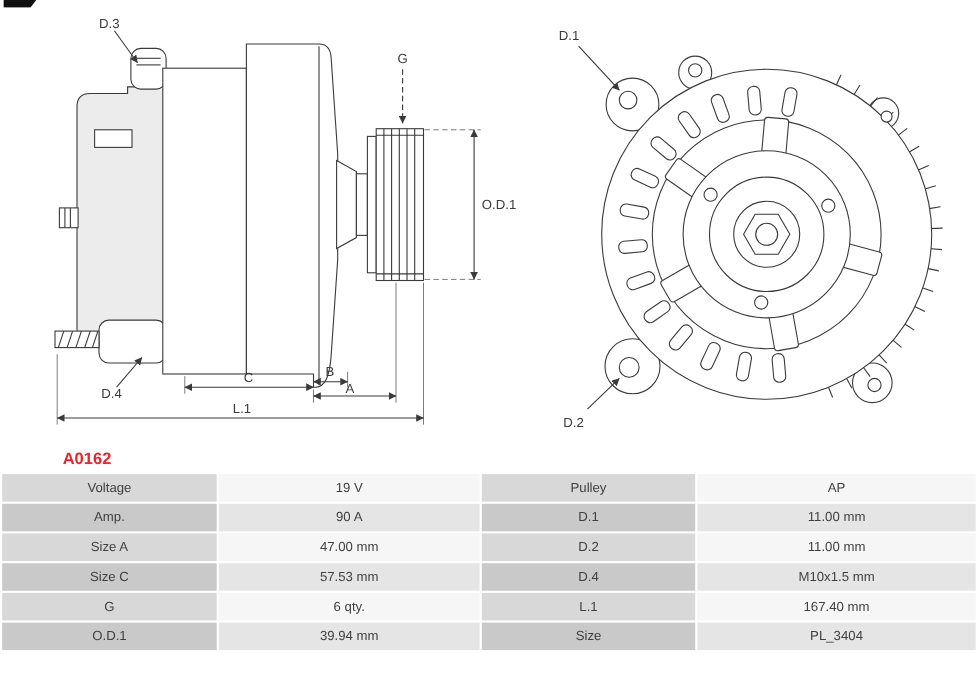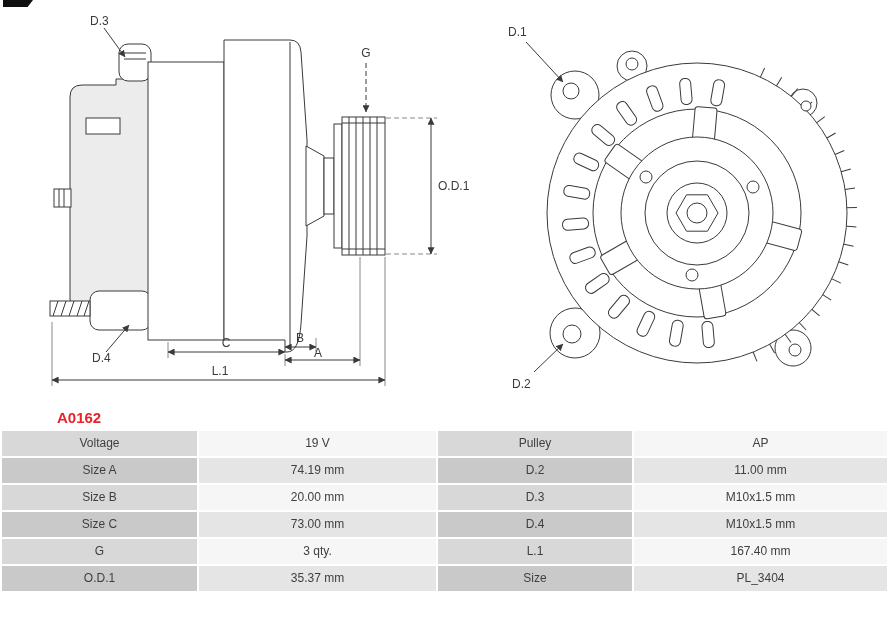--- a/index.html
+++ b/index.html
@@ -229,43 +229,43 @@
       <col style="width:253px">
   </colgroup>
   <tbody>
     <tr>
       <td class="lbl">Voltage</td>
       <td class="val">19 V</td>
       <td class="lbl">Pulley</td>
       <td class="val">AP</td>
     </tr>
     <tr>
+      <td class="lbl">Amp.</td>
+      <td class="val">90 A</td>
+      <td class="lbl">D.1</td>
+      <td class="val">11.00 mm</td>
+    </tr>
+    <tr>
       <td class="lbl">Size A</td>
-      <td class="val">74.19 mm</td>
+      <td class="val">47.00 mm</td>
       <td class="lbl">D.2</td>
       <td class="val">11.00 mm</td>
     </tr>
     <tr>
-      <td class="lbl">Size B</td>
-      <td class="val">20.00 mm</td>
-      <td class="lbl">D.3</td>
-      <td class="val">M10x1.5 mm</td>
-    </tr>
-    <tr>
       <td class="lbl">Size C</td>
-      <td class="val">73.00 mm</td>
+      <td class="val">57.53 mm</td>
       <td class="lbl">D.4</td>
       <td class="val">M10x1.5 mm</td>
     </tr>
     <tr>
       <td class="lbl">G</td>
-      <td class="val">3 qty.</td>
+      <td class="val">6 qty.</td>
       <td class="lbl">L.1</td>
       <td class="val">167.40 mm</td>
     </tr>
     <tr>
       <td class="lbl">O.D.1</td>
-      <td class="val">35.37 mm</td>
+      <td class="val">39.94 mm</td>
       <td class="lbl">Size</td>
       <td class="val">PL_3404</td>
     </tr>
   </tbody>
 </table>
 
 </body></html>

